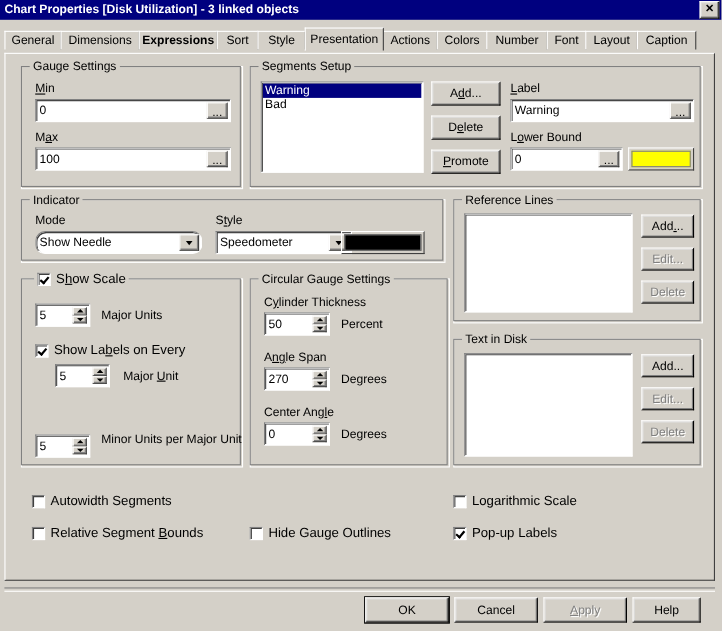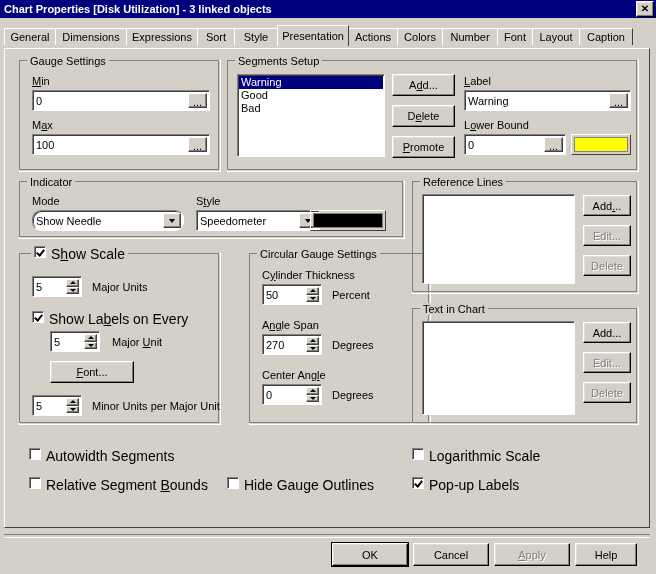--- a/index.html
+++ b/index.html
@@ -129,21 +129,21 @@
     position:absolute;right:2px;top:2px;bottom:2px;width:13px;
     display:flex;flex-direction:column;
   }
   .spin .sb div{
     flex:1;background:#d4d0c8;
     border-top:1px solid #fff;border-left:1px solid #fff;
     border-right:1px solid #404040;border-bottom:1px solid #404040;
     box-shadow:inset -1px -1px 0 #808080;
     display:flex;align-items:center;justify-content:center;cursor:default;
   }
-  .cb{position:absolute;display:flex;align-items:flex-start;cursor:default;white-space:nowrap;font-size:14px;}
+  .cb{position:absolute;display:flex;align-items:flex-end;cursor:default;white-space:nowrap;font-size:12px;}
   .cb .box{
     width:12px;height:12px;background:#fff;box-sizing:border-box;margin-right:5px;
     border-top:1px solid #808080;border-left:1px solid #808080;
     border-right:1px solid #fff;border-bottom:1px solid #fff;
     box-shadow:inset 1px 1px 0 #404040;
     position:relative;flex:none;
   }
   .cb.on .box:after{
     content:"";position:absolute;left:3px;top:1px;width:3px;height:6px;
     border-right:2px solid #000;border-bottom:2px solid #000;
@@ -169,21 +169,21 @@
   <div class="closebtn">✕</div>
 </div>
 
 <div class="tabstrip" id="tabstrip">
     <div class="tab" style="left: 0px; width: 52px;">
       <span>General</span>
     </div>
     <div class="tab" style="left: 51px; width: 72px;">
       <span>Dimensions</span>
     </div>
-    <div class="tab" style="left: 122px; width: 72px;">
+    <div class="tab" style="left: 122px; width: 72px; font-weight: bold;">
       <span>Expressions</span>
     </div>
     <div class="tab" style="left: 193px; width: 38px;">
       <span>Sort</span>
     </div>
     <div class="tab" style="left: 230px; width: 44px;">
       <span>Style</span>
     </div>
     <div class="tab sel" style="left: 273px; width: 72px;">
       <span>Presentation</span>
@@ -220,21 +220,20 @@
     <div class="fld" style="left:12px;top:73px;width:178px;height:21px;">
       <span>100</span>
       <div class="ellip">...</div>
     </div>
   </div>
 
   <div class="grp" style="left:222px;top:11px;width:412px;height:112px;">
     <span class="cap">Segments Setup</span>
     <div class="lst" id="seglist" style="left:9px;top:13px;width:148px;height:83px;">
         <div class="it sel">Warning</div>
-        <div class="it">Good</div>
         <div class="it">Bad</div>
       </div>
 
     <div class="btn" style="left:164px;top:13px;width:63px;height:22px;">
       <span>A<u>d</u>d...</span>
     </div>
     <div class="btn" style="left:164px;top:44px;width:63px;height:22px;">
       <span>D<u>e</u>lete</span>
     </div>
     <div class="btn" style="left:164px;top:75px;width:63px;height:22px;">
@@ -308,39 +307,36 @@
         <div>
             <i class="arwup"></i>
           </div>
         <div>
             <i class="arwdn sm"></i>
           </div>
       </div>
     </div>
     <span class="lbl" style="left:92px;top:82px;">Major <u>U</u>nit</span>
 
-    <div class="btn" style="left:30px;top:107px;width:84px;height:22px;">
-      <span><u>F</u>ont...</span>
-    </div>
 
     <div class="spin" style="left:12px;top:141px;width:50px;height:21px;">
       <span>5</span>
       <div class="sb">
         <div>
             <i class="arwup"></i>
           </div>
         <div>
             <i class="arwdn sm"></i>
           </div>
       </div>
     </div>
-    <span class="lbl" style="left:72px;top:146px;">Minor Units per Major Unit</span>
-  </div>
-
-  <div class="grp" style="left:222px;top:204px;width:182px;height:172px;margin-left:22px;">
+    <span class="lbl" style="left:72px;top:140px;">Minor Units per Major Unit</span>
+  </div>
+
+  <div class="grp" style="left:222px;top:204px;width:182px;height:172px;">
     <span class="cap">Circular Gauge Settings</span>
 
     <span class="lbl" style="left:12px;top:15px;">C<u>y</u>linder Thickness</span>
     <div class="spin" style="left:12px;top:30px;width:60px;height:21px;">
       <span>50</span>
       <div class="sb">
         <div>
             <i class="arwup"></i>
           </div>
         <div>
@@ -387,21 +383,21 @@
     </div>
     <div class="btn dis" style="left:170px;top:43px;width:48px;height:21px;">
       <span>Edit...</span>
     </div>
     <div class="btn dis" style="left:170px;top:73px;width:48px;height:21px;">
       <span>Delete</span>
     </div>
   </div>
 
   <div class="grp" style="left:407px;top:259px;width:227px;height:117px;">
-    <span class="cap">Text in Chart</span>
+    <span class="cap">Text in Disk</span>
     <div class="lst" style="left:9px;top:12px;width:153px;height:94px;"></div>
     <div class="btn" style="left:170px;top:13px;width:48px;height:21px;">
       <span>Add...</span>
     </div>
     <div class="btn dis" style="left:170px;top:43px;width:48px;height:21px;">
       <span>Edit...</span>
     </div>
     <div class="btn dis" style="left:170px;top:73px;width:48px;height:21px;">
       <span>Delete</span>
     </div>

